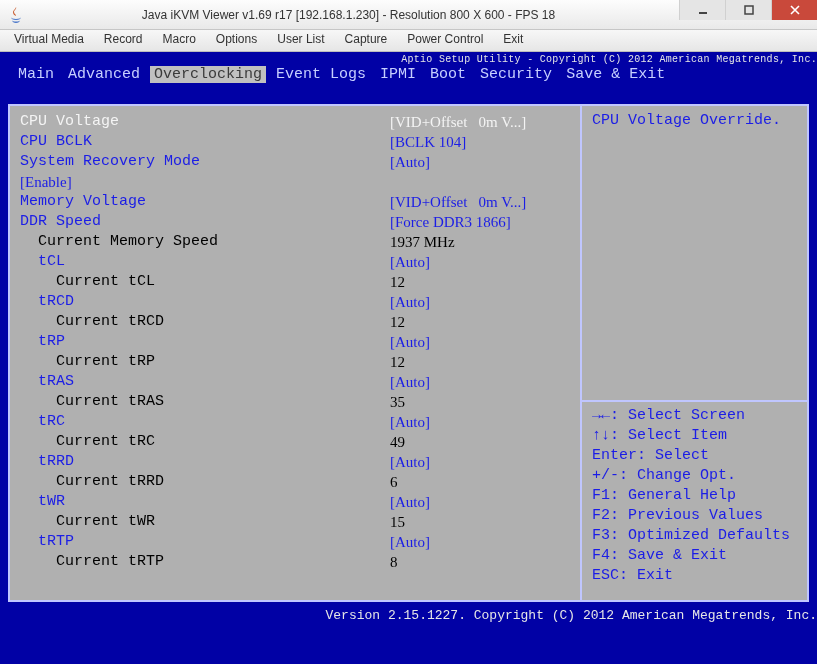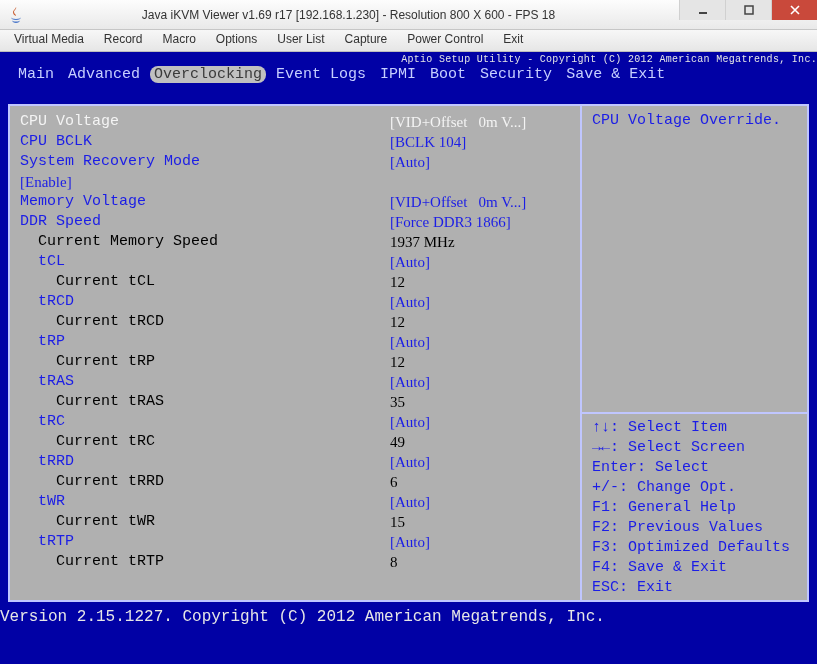--- a/index.html
+++ b/index.html
@@ -71,56 +71,56 @@
   .bios-tabs {
     background:#0101a5;
     font-family:"Courier New", monospace;
     font-size:15px;
     display:flex;
     gap:6px;
     padding: 1px 6px 21px 14px;
     color:#aeb9ff;
   }
   .bios-tab { padding:0 4px; color:#c6cfff; }
-  .bios-tab.sel { background:#c0c0c0; color:#3a3a3a;border-radius:8px; }
+  .bios-tab.sel { background:#c0c0c0; color:#3a3a3a; }
 
   .bios-frame {
     margin: 0 8px 4px 8px;
     border:2px solid #c0c6ff;
     display:flex;
     height: 498px;
     font-family:"Courier New", monospace;
     font-size:15px;
     background:#b0b0b0;
   }
   .pane {
     background:#b0b0b0;
-    padding: 6px 8px 2px 10px;
+    padding: 6px 8px 14px 10px;
   }
   .pane.left { flex: 1 1 auto; border-right:2px solid #c0c6ff; position:relative; }
   .pane.right { width:225px; display:flex; flex-direction:column; }
   .help-top { flex:0 0 auto; color:#1b1de6; padding-top:0; }
   .help-divider { border-top:2px solid #c0c6ff; margin:4px -8px 4px -10px; }
   .help-keys { margin-top:auto; color:#1b1de6; line-height:20px; }
 
   .row { display:flex; line-height:20px; }
   .row .label { flex: 0 0 370px; white-space:pre; }
   .row .value { flex: 1 1 auto; white-space:pre;font-family:Liberation Serif, serif; }
   .blue { color:#1b1de6; }
   .white { color:#f4f4f4; }
   .gray { color:#000000; }
   .indent1 { padding-left: 18px; }
   .indent2 { padding-left: 36px; }
 
   .bios-footer {
     background:#0101a5;
     color:#e6e6e6;
-    text-align:left;
+    text-align:right;
     font-family:"Courier New", monospace;
-    font-size:16px;
+    font-size:13px;
     padding:2px 0 6px 0;
   }
   .right-spacer { flex:1 1 auto; }
 </style>
 </head>
 <body>
 
 <div class="titlebar">
   <span class="icon">
     <svg viewBox="0 0 16 16">
@@ -267,22 +267,22 @@
         <span class="value">8</span>
       </div>
 
     </div>
 
     <div class="pane right">
       <div class="help-top">CPU Voltage Override.</div>
       <div class="right-spacer"></div>
       <div class="help-divider"></div>
       <div class="help-keys">
+        <div>→←: Select Screen</div>
         <div>↑↓: Select Item</div>
-        <div>→←: Select Screen</div>
         <div>Enter: Select</div>
         <div>+/-: Change Opt.</div>
         <div>F1: General Help</div>
         <div>F2: Previous Values</div>
         <div>F3: Optimized Defaults</div>
         <div>F4: Save &amp; Exit</div>
         <div>ESC: Exit</div>
       </div>
     </div>
   </div>

